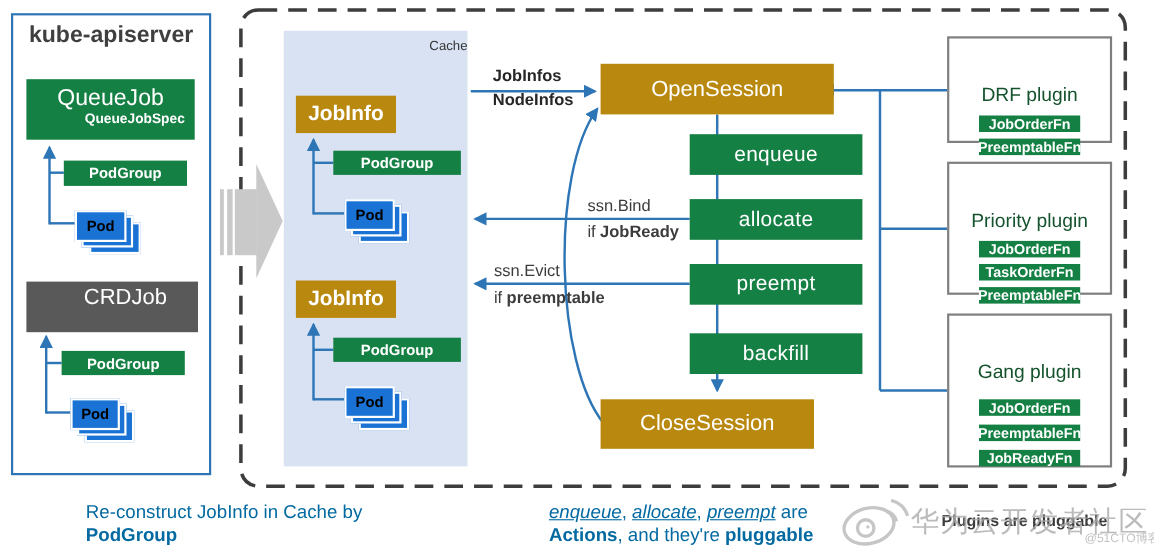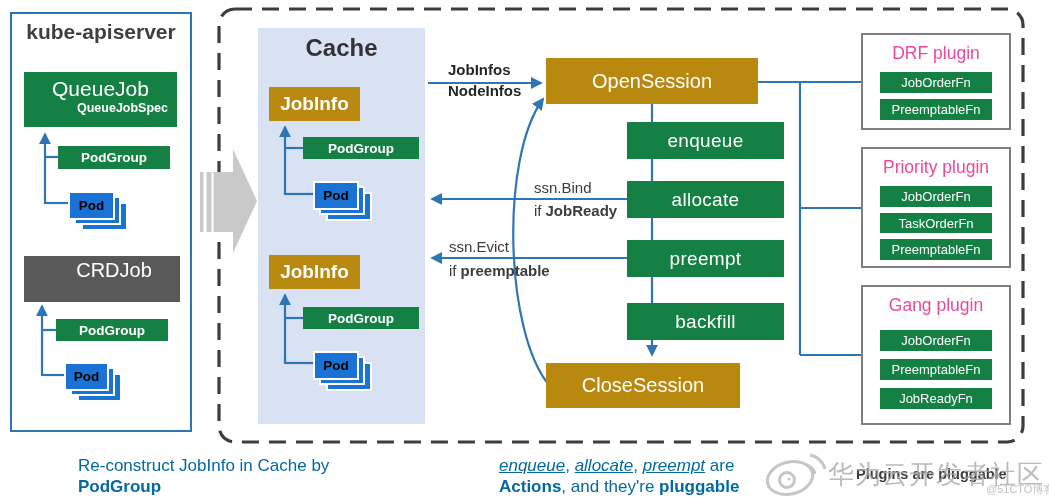--- a/index.html
+++ b/index.html
@@ -11,43 +11,43 @@
   .gold{background:#b9880e;color:#fff;}
   .crdgray{background:#595959;color:#fff;}
   .bigtitle{font-size:21px;font-weight:700;color:#3f3f3f;}
   .boxtitle{font-size:20px;font-weight:400;}
   .action-label{font-size:19px;font-weight:400;letter-spacing:.3px;}
   .small-bold{font-size:13.5px;font-weight:700;}
   .spec{font-size:12.5px;font-weight:700;text-align:right;padding-right:9px;line-height:14px;}
   .jobinfo-label{font-size:19px;font-weight:700;}
   .stack-layer{position:absolute;width:100%;height:100%;background:#1a73d4;border:2px solid #fff;}
   .plugin-box{background:#fff;border:2px solid #7f7f7f;display:flex;flex-direction:column;align-items:center;padding-top:7px;}
-  .plugin-title{font-size:17.5px;color:#ec4899;line-height:23px;margin-bottom:7px;}
-  .chip{width:112px;height:21px;font-size:13px;font-weight:400;margin-bottom:6px;}
+  .plugin-title{font-size:17.5px;color:#14532d;line-height:23px;margin-bottom:7px;margin-top:33px;}
+  .chip{width:92px;height:21px;font-size:13px;font-weight:700;margin-bottom:6px;}
   .flow-label{font-size:15px;color:#262626;font-weight:700;line-height:20px;}
   .flow-note{font-size:15px;color:#3c3c3c;font-weight:400;line-height:20px;}
   .flow-note b{font-weight:700;}
   .cond-prefix{margin-right:4px;}
   .note{font-size:17px;color:#0369a1;line-height:21px;}
   .note .it{font-style:italic;text-decoration:underline;}
   .note b{font-weight:700;}
   .wm-cn{font-size:26px;color:rgba(170,170,170,.8);letter-spacing:1px;white-space:nowrap;}
   .wm-dark{font-size:14.5px;font-weight:600;color:#3c3c3c;white-space:nowrap;}
   .wm-handle{font-size:11px;color:#c3c3c3;white-space:nowrap;}
 </style>
 </head>
 <body>
 
 <div id="canvas">
 
   <div class="abs" style="left:10px;top:12px;width:182px;height:420px;border:2px solid #2e75b6;background:#fff;"></div>
   <div class="abs bigtitle" style="left:10px;top:20px;width:182px;text-align:center;">kube-apiserver</div>
 
   <div class="abs" style="left:258px;top:28px;width:167px;height:396px;background:#d9e2f3;"></div>
-  <div class="abs" style="left:258px;top:34px;width:167px;text-align:center;font-size:24px;font-weight:700;color:#333;">Cache</div>
+  <div class="abs" style="left:258px;top:34px;width:167px;text-align:right;font-size:12px;font-weight:400;color:#333;">Cache</div>
 
   <svg class="abs" style="left:0;top:0;" width="1049" height="500" viewBox="0 0 1049 500">
     <defs>
       <marker id="arr" viewBox="0 0 10 10" refX="8.5" refY="5" markerWidth="5.5" markerHeight="5.5" orient="auto-start-reverse">
         <path d="M0,0 L10,5 L0,10 z" fill="#2e75b6"></path>
       </marker>
     </defs>
 
     <rect x="219" y="9" width="804" height="433" rx="16" fill="none" stroke="#3d3d3d" stroke-width="3.2" stroke-dasharray="17 10"></rect>
 

